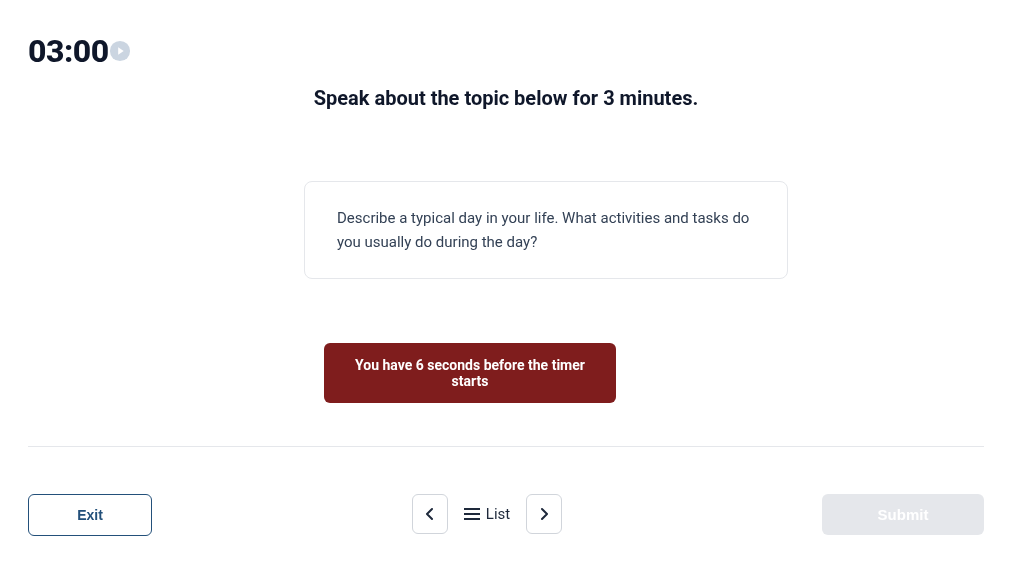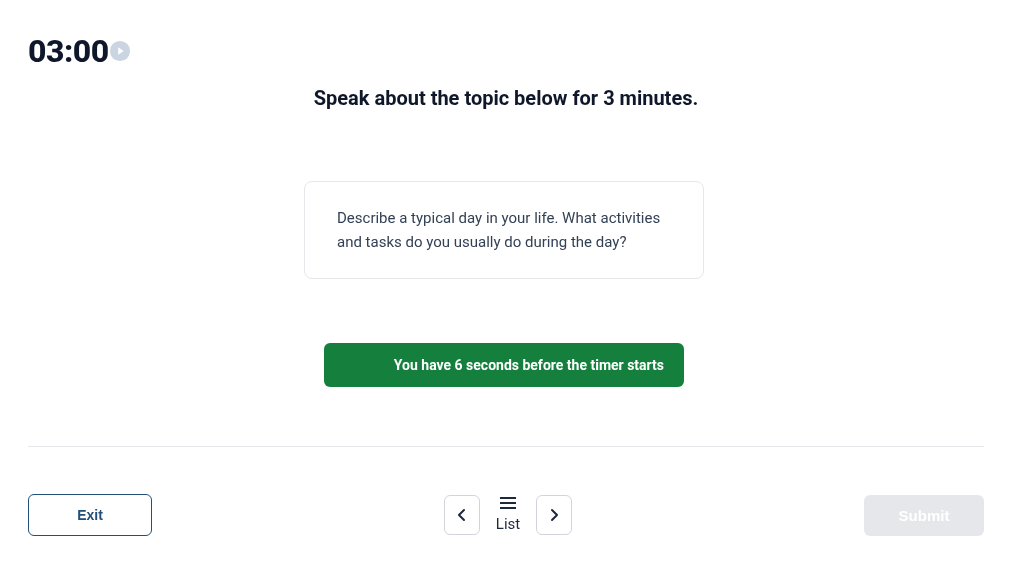--- a/index.html
+++ b/index.html
@@ -36,56 +36,56 @@
       right: 0;
       text-align: center;
       font-size: 20px;
       font-weight: 700;
       color: #0f172a;
     }
     .prompt-card {
       position: absolute;
       top: 181px;
       left: 304px;
-      width: 400px;
+      width: 484px;
       border: 1px solid #e5e7eb;
       border-radius: 8px;
       padding: 24px 32px;
       font-size: 15px;
       line-height: 1.6;
       color: #334155;
     }
     .countdown-banner {
       position: absolute;
       top: 343px;
       left: 324px;
-      width: 360px;
-      background: #15803d;
+      width: 292px;
+      background: #7f1d1d;
       color: #ffffff;
-      text-align: right;
+      text-align: center;
       font-weight: 700;
       font-size: 14px;
       padding: 14px 20px;
       border-radius: 6px;
     }
     .divider {
       position: absolute;
       top: 446px;
       left: 28px;
       right: 28px;
       height: 1px;
       background: #e5e7eb;
     }
     .footer {
       position: absolute;
       top: 494px;
       left: 28px;
       right: 28px;
       display: flex;
-      align-items: center;
+      align-items: flex-start;
       justify-content: space-between;
     }
     .exit-button {
       border: 1px solid #23507a;
       background: #ffffff;
       color: #23507a;
       font-weight: 700;
       font-size: 14px;
       padding: 12px 0;
       width: 124px;
@@ -111,42 +111,41 @@
       color: #1e293b;
     }
     .list-link {
       display: flex;
       align-items: center;
       gap: 6px;
       font-size: 15px;
       color: #1e293b;
       cursor: pointer;
       padding: 0 6px;
-      flex-direction: column;
     }
     .hamburger {
       width: 16px;
       height: 12px;
       display: flex;
       flex-direction: column;
       justify-content: space-between;
     }
     .hamburger span {
       display: block;
       height: 2px;
       background: #1e293b;
       width: 100%;
     }
     .submit-button {
       background: #e5e7eb;
       color: #ffffff;
       font-weight: 700;
       font-size: 15px;
       padding: 12px 0;
-      width: 120px;
+      width: 162px;
       border: none;
       border-radius: 6px;
       cursor: default;
       text-align: center;
     }
     svg { display: block; }
   </style>
 </head>
 <body>
 

